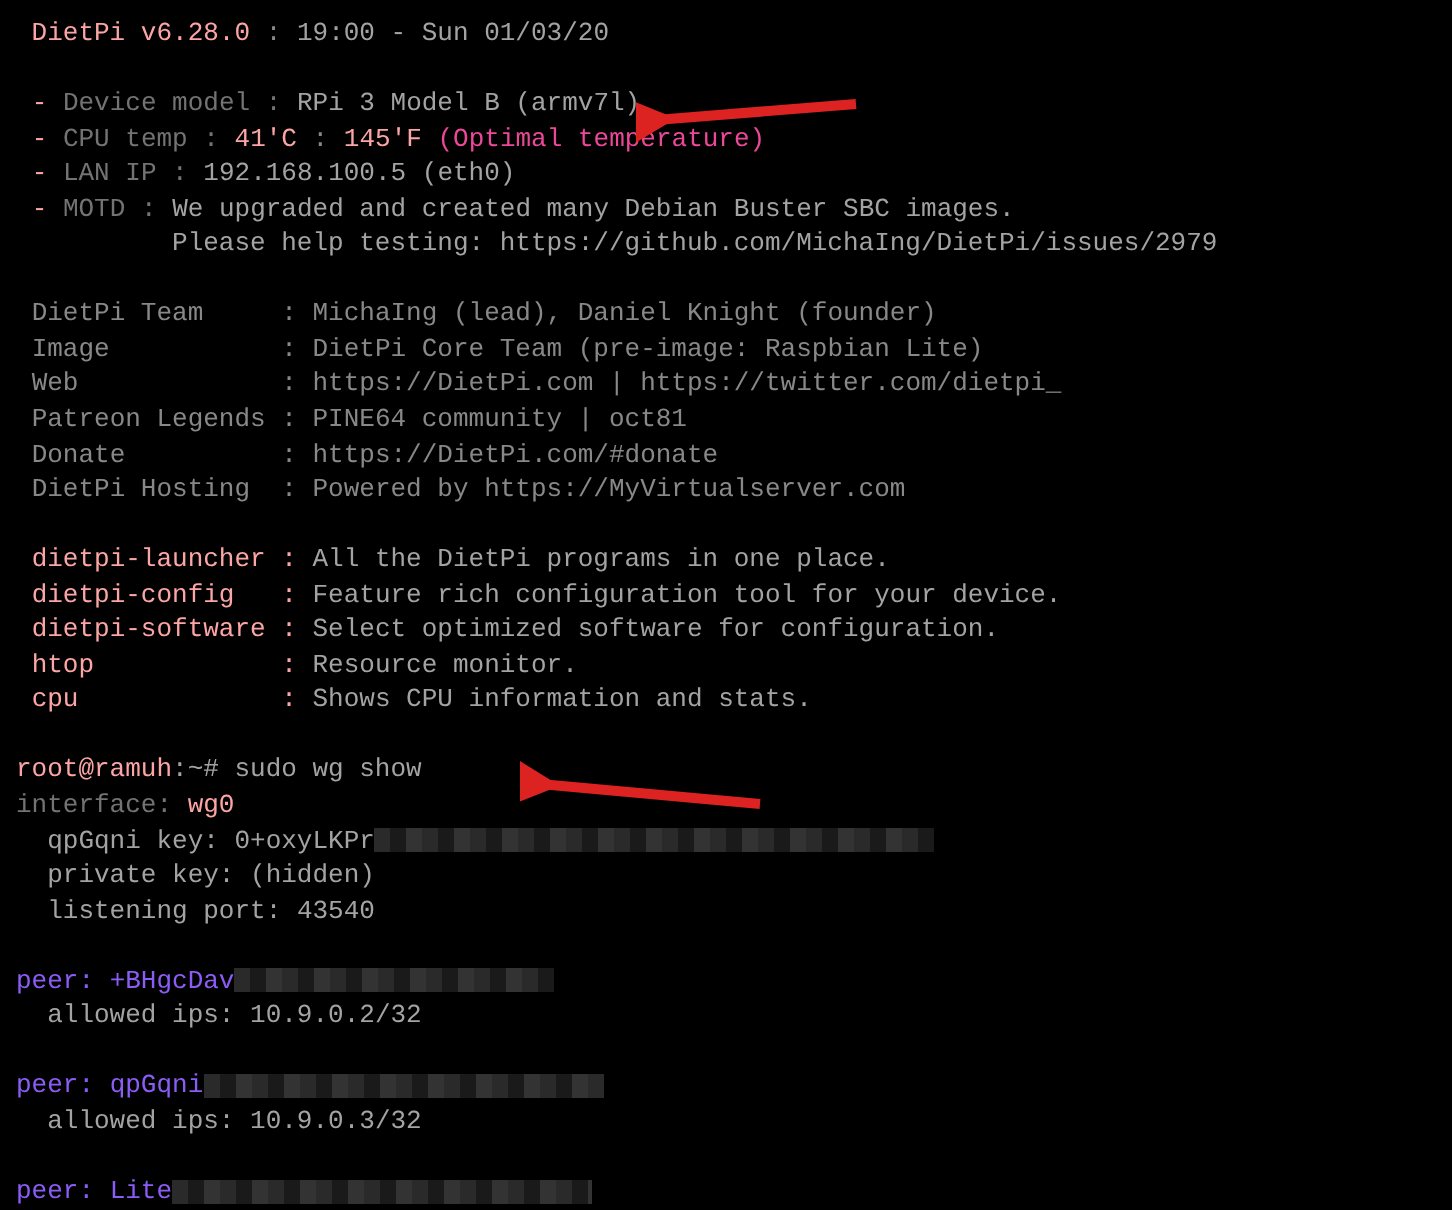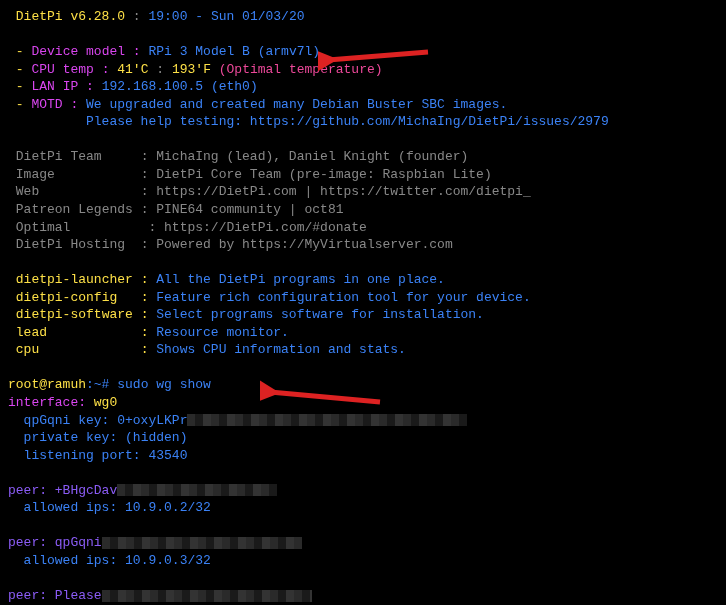--- a/index.html
+++ b/index.html
@@ -9,23 +9,23 @@
     font-family: "Courier New", monospace;
     font-size: 13px;
     line-height: 1.35;
     color: #999;
     width: 726px;
     height: 605px;
     box-sizing: border-box;
     position: relative;
     overflow: hidden;
   }
-  .green { color: #fde047; }
-  .bright-green { color: #d946ef; }
-  .white { color: #3b82f6; text-align: right; }
+  .green { color: #fca5a5; }
+  .bright-green { color: #737373; }
+  .white { color: #a3a3a3; text-align: right; }
   .yellow { color: #8b5cf6; }
   .gray { color: #888; }
   .dimgray { color: #ec4899; }
   .row { white-space: pre; }
   .arrow {
     position: absolute;
     pointer-events: none;
   }
   .pixelate {
     display: inline-block;
@@ -34,58 +34,58 @@
     vertical-align: middle;
   }
 </style>
 </head>
 <body>
 
 <div class="row"><span class="green"> DietPi v6.28.0</span> <span class="gray">:</span> <span class="white">19:00 - Sun 01/03/20</span></div>
 <div class="row">&nbsp;</div>
 
 <div class="row"> <span class="green">-</span> <span class="bright-green">Device model :</span> <span class="white">RPi 3 Model B (armv7l)</span></div>
-<div class="row"> <span class="green">-</span> <span class="bright-green">CPU temp :</span> <span class="green">41'C</span> <span class="gray">:</span> <span class="green">193'F</span> <span class="dimgray">(Optimal temperature)</span></div>
+<div class="row"> <span class="green">-</span> <span class="bright-green">CPU temp :</span> <span class="green">41'C</span> <span class="gray">:</span> <span class="green">145'F</span> <span class="dimgray">(Optimal temperature)</span></div>
 <div class="row"> <span class="green">-</span> <span class="bright-green">LAN IP :</span> <span class="white">192.168.100.5 (eth0)</span></div>
 <div class="row"> <span class="green">-</span> <span class="bright-green">MOTD :</span> <span class="white">We upgraded and created many Debian Buster SBC images.</span></div>
 <div class="row">          <span class="white">Please help testing: https://github.com/MichaIng/DietPi/issues/2979</span></div>
 <div class="row">&nbsp;</div>
 
 <div class="row"> <span class="gray">DietPi Team     :</span> <span class="gray">MichaIng (lead), Daniel Knight (founder)</span></div>
 <div class="row"> <span class="gray">Image           :</span> <span class="gray">DietPi Core Team (pre-image: Raspbian Lite)</span></div>
 <div class="row"> <span class="gray">Web             :</span> <span class="gray">https://DietPi.com | https://twitter.com/dietpi_</span></div>
 <div class="row"> <span class="gray">Patreon Legends :</span> <span class="gray">PINE64 community | oct81</span></div>
-<div class="row"> <span class="gray">Optimal          :</span> <span class="gray">https://DietPi.com/#donate</span></div>
+<div class="row"> <span class="gray">Donate          :</span> <span class="gray">https://DietPi.com/#donate</span></div>
 <div class="row"> <span class="gray">DietPi Hosting  :</span> <span class="gray">Powered by https://MyVirtualserver.com</span></div>
 <div class="row">&nbsp;</div>
 
 <div class="row"> <span class="green">dietpi-launcher :</span> <span class="white">All the DietPi programs in one place.</span></div>
 <div class="row"> <span class="green">dietpi-config   :</span> <span class="white">Feature rich configuration tool for your device.</span></div>
-<div class="row"> <span class="green">dietpi-software :</span> <span class="white">Select programs software for installation.</span></div>
-<div class="row"> <span class="green">lead            :</span> <span class="white">Resource monitor.</span></div>
+<div class="row"> <span class="green">dietpi-software :</span> <span class="white">Select optimized software for configuration.</span></div>
+<div class="row"> <span class="green">htop            :</span> <span class="white">Resource monitor.</span></div>
 <div class="row"> <span class="green">cpu             :</span> <span class="white">Shows CPU information and stats.</span></div>
 <div class="row">&nbsp;</div>
 
 <div class="row"><span class="green">root@ramuh</span><span class="white">:~#</span><span class="white"> sudo wg show</span></div>
 
 <div class="row"><span class="bright-green">interface:</span><span class="green"> wg0</span></div>
 <div class="row"><span class="white">  qpGqni key: </span><span class="white">0+oxyLKPr</span><span class="pixelate" style="width:280px"></span></div>
 <div class="row"><span class="white">  private key: </span><span class="white">(hidden)</span></div>
 <div class="row"><span class="white">  listening port: </span><span class="white">43540</span></div>
 <div class="row">&nbsp;</div>
 
 <div class="row"><span class="yellow">peer:</span><span class="yellow"> +BHgcDav</span><span class="pixelate" style="width:160px"></span></div>
 <div class="row"><span class="white">  allowed ips: </span><span class="white">10.9.0.2/32</span></div>
 <div class="row">&nbsp;</div>
 
 <div class="row"><span class="yellow">peer:</span><span class="yellow"> qpGqni</span><span class="pixelate" style="width:200px"></span></div>
 <div class="row"><span class="white">  allowed ips: </span><span class="white">10.9.0.3/32</span></div>
 <div class="row">&nbsp;</div>
 
-<div class="row"><span class="yellow">peer:</span><span class="yellow"> Please</span><span class="pixelate" style="width:210px"></span></div>
+<div class="row"><span class="yellow">peer:</span><span class="yellow"> Lite</span><span class="pixelate" style="width:210px"></span></div>
 <div class="row"></div>
 
 <svg class="arrow" style="left:318px; top:44px;" width="120" height="28">
   <defs>
       <marker id="ah1" markerWidth="10" markerHeight="10" refX="2" refY="5" orient="auto">
         <path d="M10,0 L0,5 L10,10 Z" fill="#d22"></path>
       </marker>
     </defs>
   <line x1="110" y1="8" x2="10" y2="16" stroke="#d22" stroke-width="5" marker-end="url(#ah1)"></line>
 </svg>

